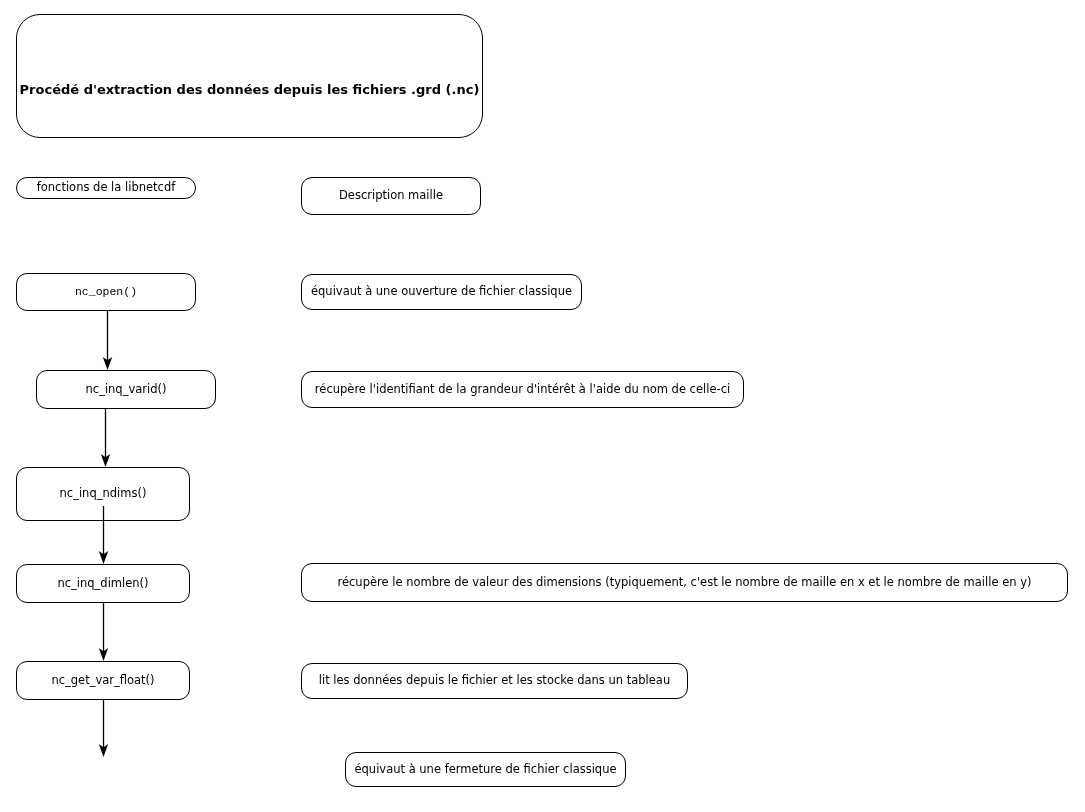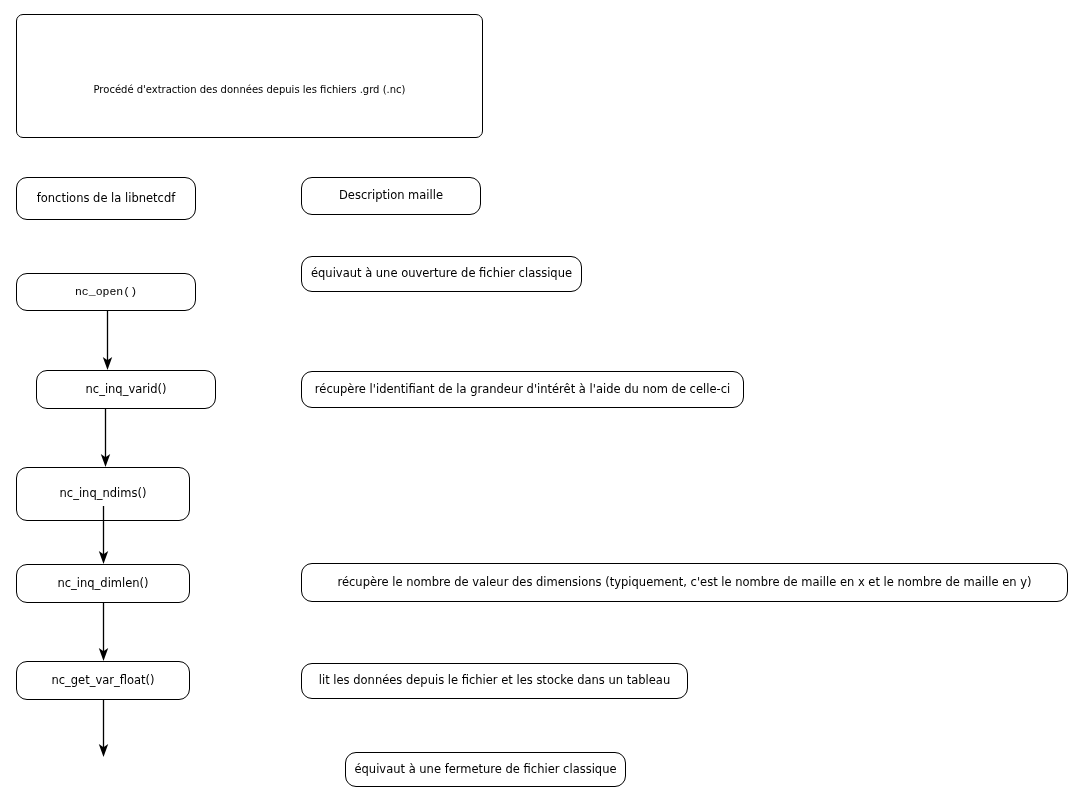--- a/index.html
+++ b/index.html
@@ -31,23 +31,24 @@
     display: flex;
     align-items: center;
     justify-content: center;
     text-align: center;
     font-size: 11.5px;
     line-height: 1.2;
     color: #000000;
     white-space: nowrap;
   }
   .node.title-node {
-    border-radius: 7px;
-    font-size: 10px;
+    border-radius: 24px;
+    font-size: 13px;
     align-items: center;
+    font-weight: bold;
   }
   .node.title-node .node-label {
     position: relative;
     top: 14px;
   }
   .node-label {
     display: block;
     padding: 0 6px;
   }
   .arrow {
@@ -60,32 +61,32 @@
 </style>
 </head>
 <body>
 
 <div id="canvas">
 
   <div class="node title-node" style="left:16px; top:14px; width:467px; height:124px;">
     <span class="node-label">Procédé d'extraction des données depuis les fichiers .grd (.nc)</span>
   </div>
 
-  <div class="node" style="left:16px; top:177px; width:180px; height:43px;">
+  <div class="node" style="left:16px; top:177px; width:180px; height:22px;">
     <span class="node-label">fonctions de la libnetcdf</span>
   </div>
 
   <div class="node" style="left:301px; top:177px; width:180px; height:38px;">
     <span class="node-label">Description maille</span>
   </div>
 
   <div class="node" style="left:16px; top:273px; width:180px; height:38px;font-family:Liberation Mono, monospace;">
     <span class="node-label">nc_open()</span>
   </div>
-  <div class="node" style="left:301px; top:256px; width:281px; height:36px;">
+  <div class="node" style="left:301px; top:274px; width:281px; height:36px;">
     <span class="node-label">équivaut à une ouverture de fichier classique</span>
   </div>
 
   <div class="arrow" style="left:100px; top:311px;">
     <svg width="16" height="60" viewBox="0 0 16 60">
       <line x1="7.5" y1="0" x2="7.5" y2="50" stroke="#000000" stroke-width="1.3"></line>
       <path d="M 7.5 59 L 2.8 46 L 7.5 49.3 L 12.2 46 Z" fill="#000000"></path>
     </svg>
   </div>
 

